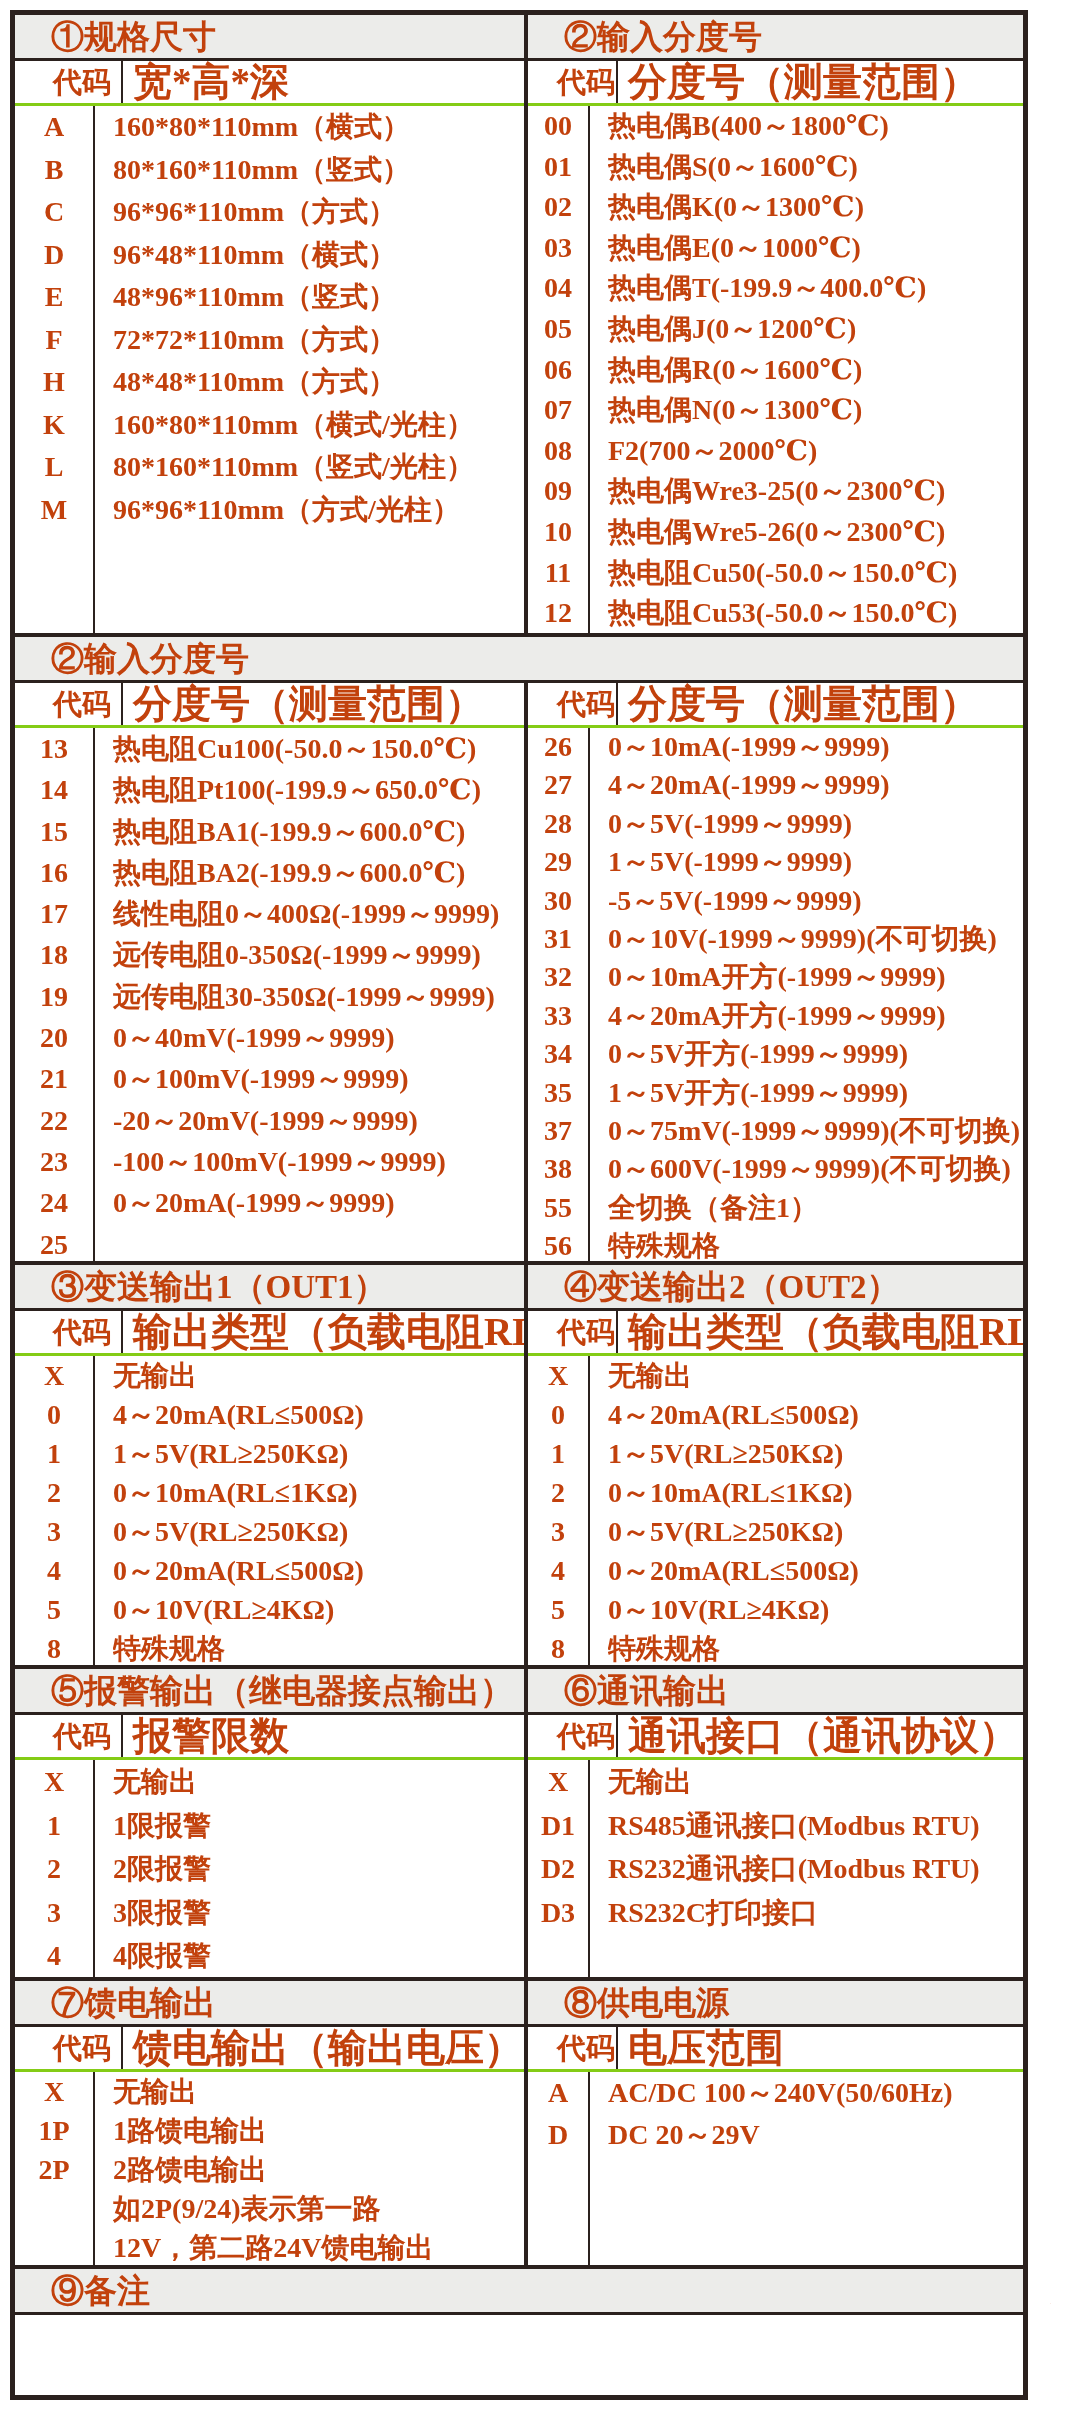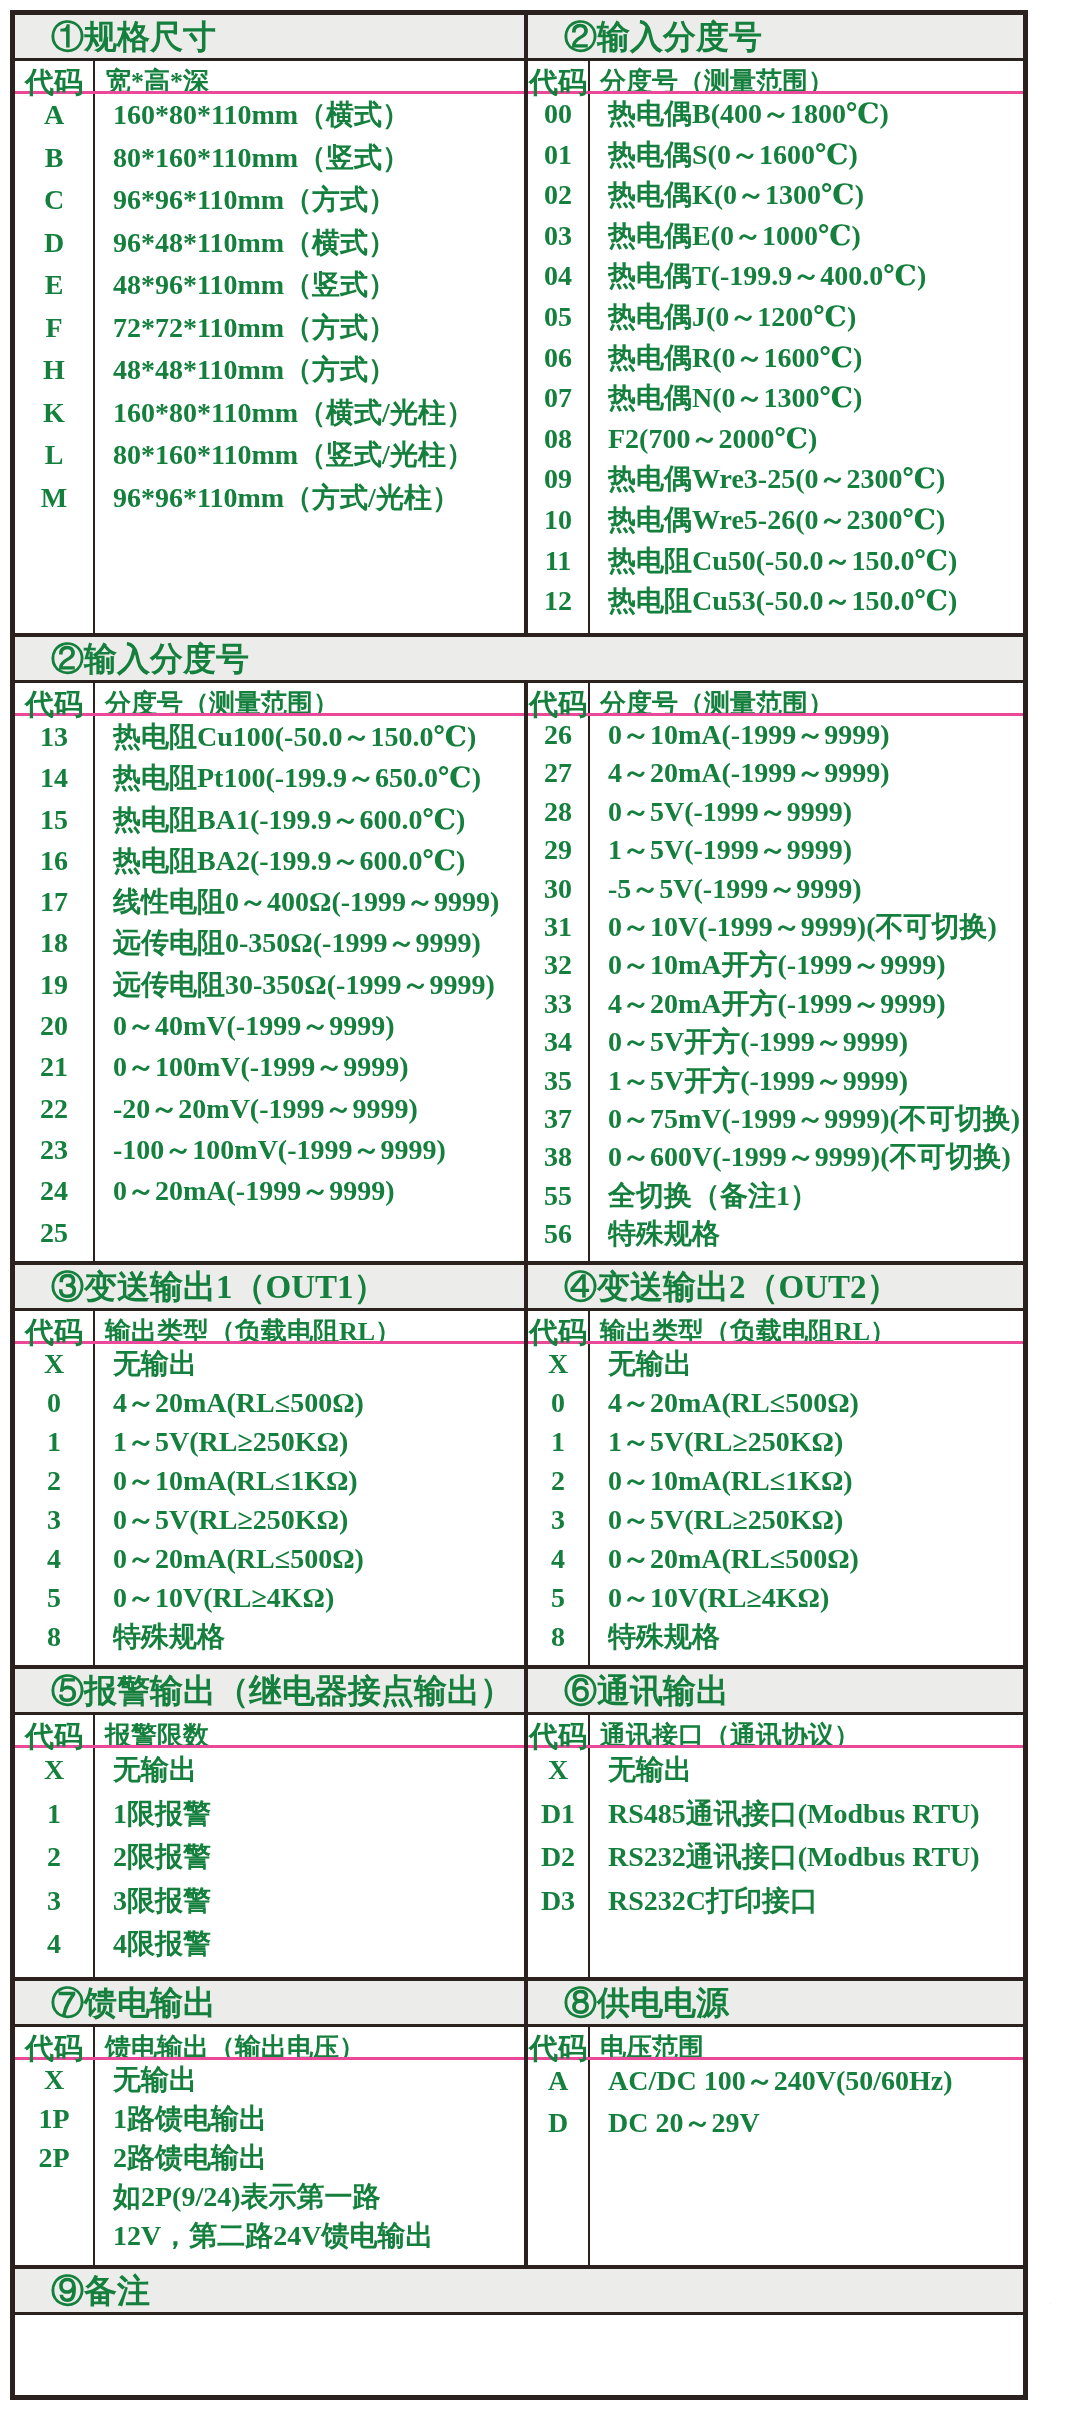--- a/index.html
+++ b/index.html
@@ -1,21 +1,21 @@
 <!DOCTYPE html>
 <html><head>
 <meta charset="utf-8">
 <style>
   html,body{margin:0;padding:0;background:#ffffff;}
   .sheet{
     position:relative;
     width:1080px;height:2409px;
     background:#ffffff;
     font-family:"Liberation Serif","DejaVu Serif",serif;
-    color:#15803d;
+    color:#c2410c;
     box-sizing:border-box;
     overflow:hidden;
   }
   .doc{
     position:absolute;left:10px;top:10px;
     width:1018px;height:2390px;
     border:5px solid #2b211e;
     box-sizing:border-box;
     display:flex;flex-direction:column;
     background:#ffffff;
@@ -38,30 +38,30 @@
     height:46px;line-height:44px;
     border-bottom:3px solid #2b211e;
     font-size:33px;font-weight:700;
     padding-left:36px;
     box-sizing:border-box;
     white-space:nowrap;overflow:hidden;
     flex:0 0 auto;
   }
   .bandB > .title, .bandF > .title{width:100%;}
 
-  .hdr{display:flex;height:33px;border-bottom:3px solid #ec4899;box-sizing:border-box;flex:0 0 auto;}
+  .hdr{display:flex;height:45px;border-bottom:3px solid #84cc16;box-sizing:border-box;flex:0 0 auto;padding-left:28px;}
   .code-h{
     width:80px;border-right:2px solid #2b211e;
     text-align:center;line-height:42px;
     font-size:29px;font-weight:600;box-sizing:border-box;flex:0 0 auto;
   }
   .right .code-h{width:62px;}
   .desc-h{
     flex:1;line-height:42px;padding-left:10px;
-    font-size:26px;font-weight:600;
+    font-size:39px;font-weight:600;
     white-space:nowrap;overflow:hidden;
   }
 
   .body{display:flex;flex-direction:row;flex:1;min-height:0;overflow:hidden;}
   .codes{
     width:80px;border-right:2px solid #2b211e;
     text-align:center;box-sizing:border-box;flex:0 0 auto;
   }
   .right .codes{width:62px;}
   .descs{flex:1;padding-left:18px;overflow:hidden;}

